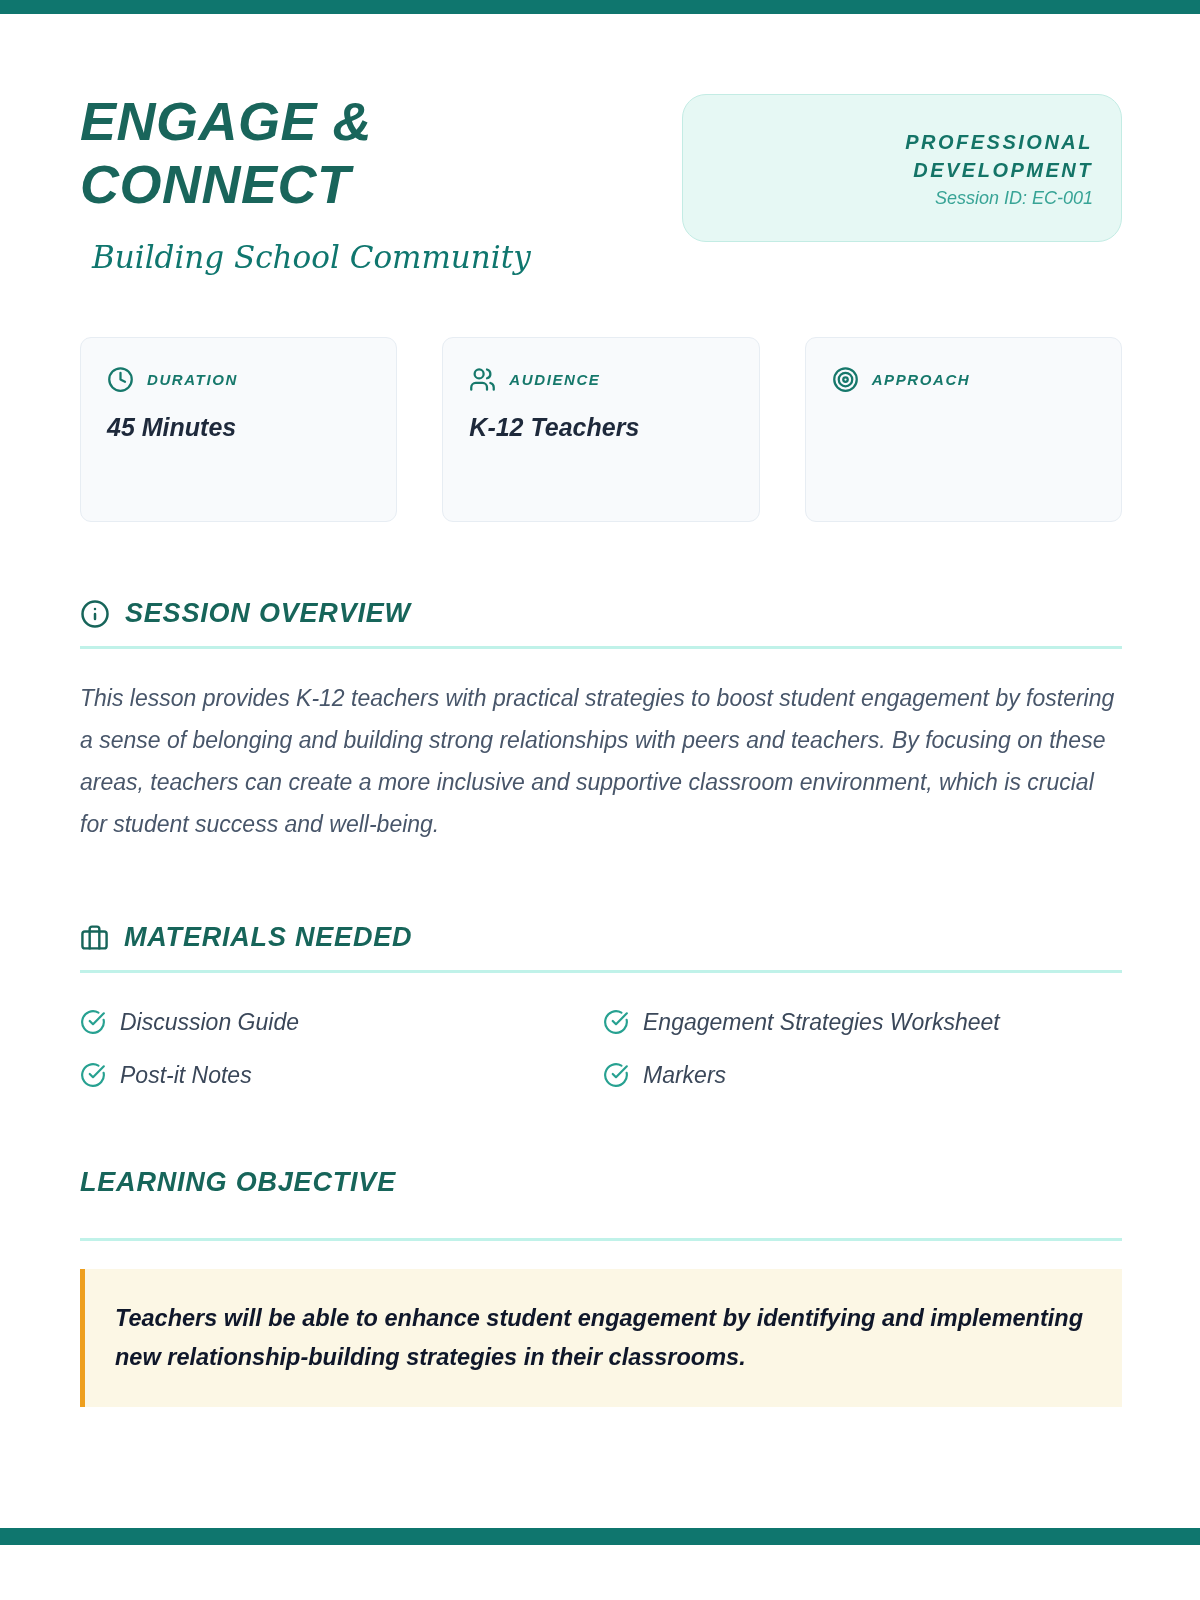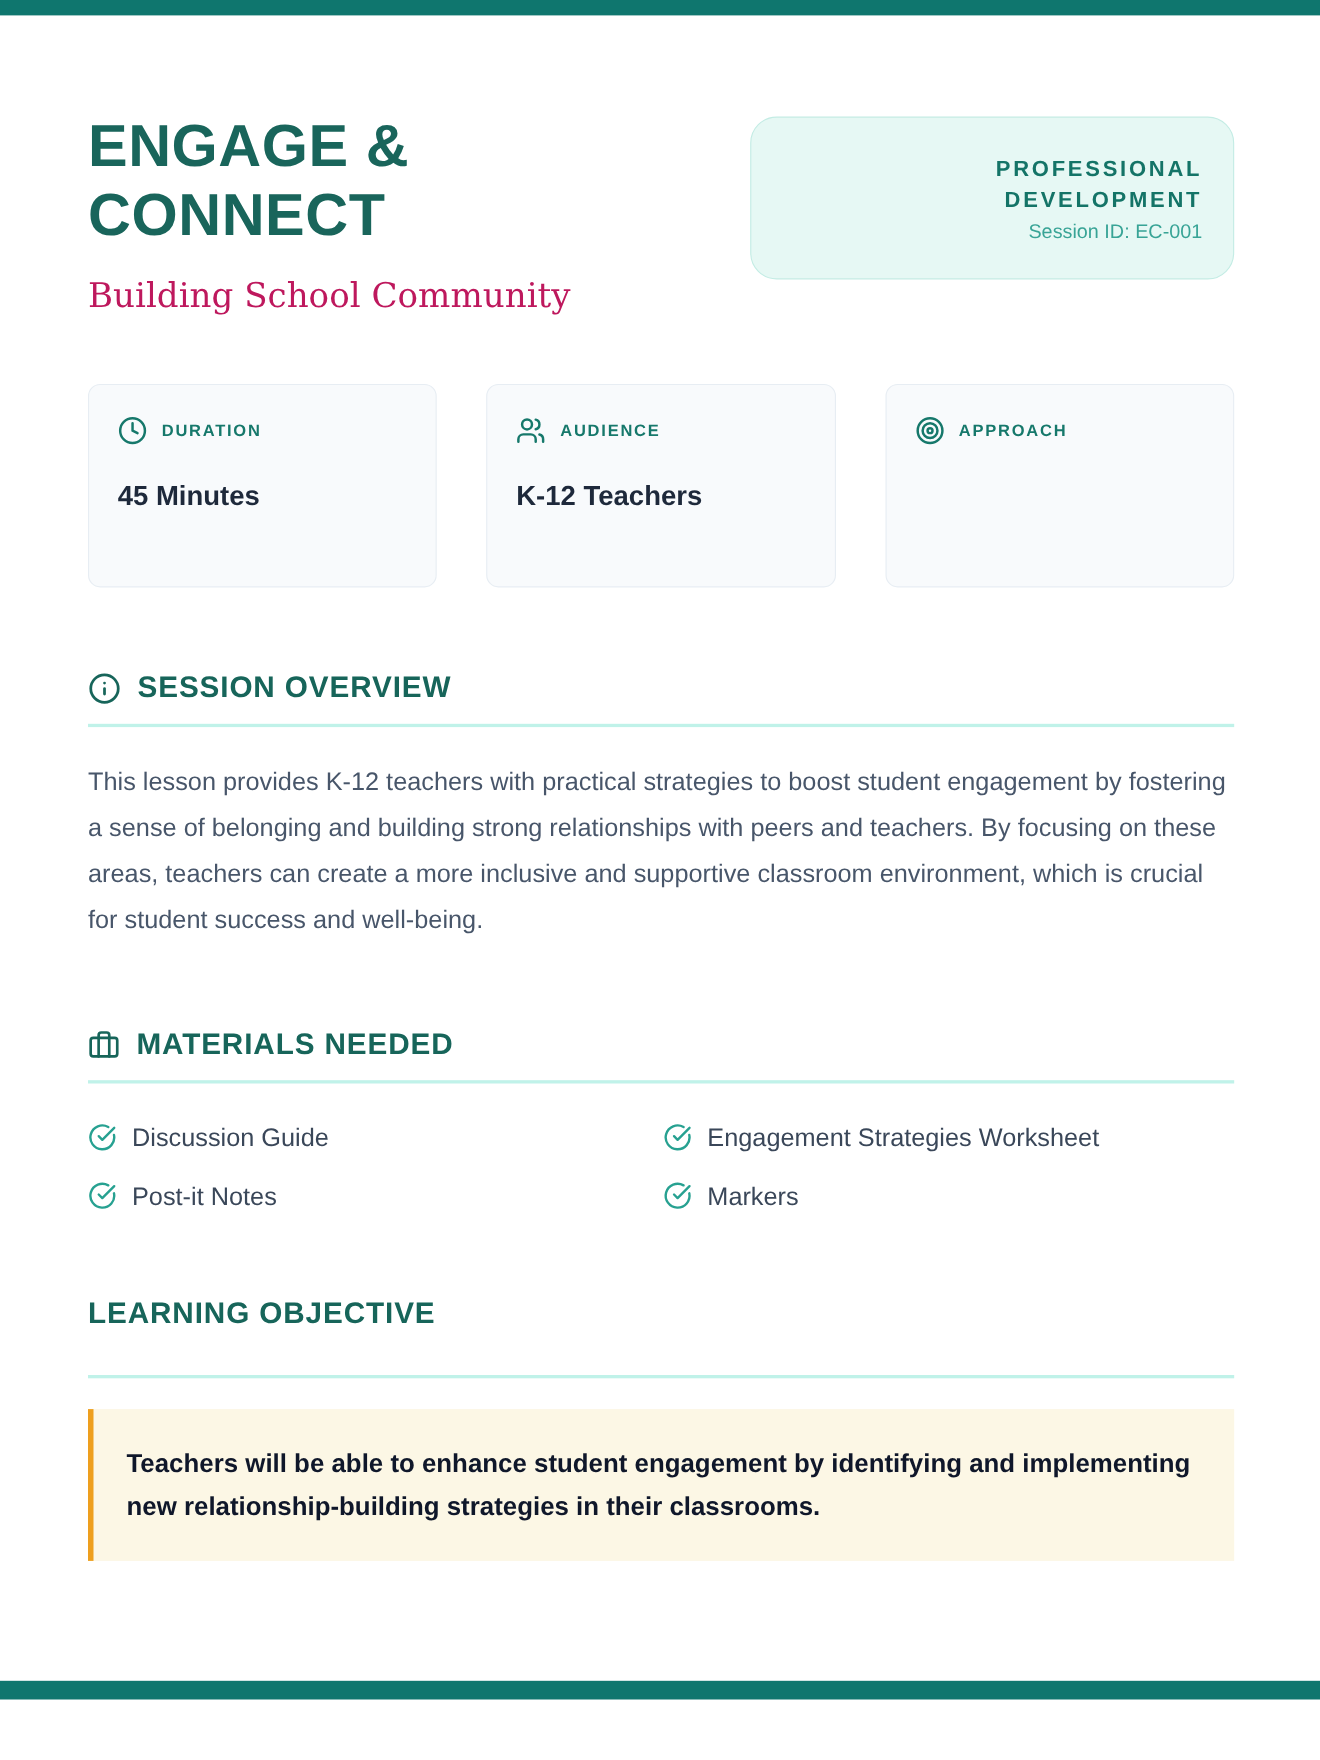--- a/index.html
+++ b/index.html
@@ -18,44 +18,46 @@
     width: 100%; height: 14px;
     background: #0f766e;
   }
   .bottom-bar {
     position: absolute; top: 1528px; left: 0;
     width: 100%; height: 17px;
     background: #0f766e;
   }
   .content {
     position: absolute;
-    top: 28px; left: 80px;
+    top: 16px; left: 80px;
     width: 1042px;
+    font-style: italic;
   }
   
   .header {
     display: flex;
     justify-content: space-between;
     align-items: flex-start;
     margin-top: 74px;
   }
   .title {
     font-size: 54px;
     font-weight: 800;
     line-height: 1.16;
     letter-spacing: 0.5px;
     color: #19655b;
     max-width: 440px;
   }
   .subtitle {
     font-family: "DejaVu Serif", serif;
     font-size: 31px;
     font-weight: 500;
-    color: #be185d;
+    color: #0f766e;
     margin-top: 24px;
+    margin-left: 12px;
   }
   .badge {
     margin-top: 4px;
     width: 440px;
     min-height: 148px;
     background: #e6f8f4;
     border: 1px solid #c3ece4;
     border-radius: 24px;
     padding: 34px 28px 24px 28px;
     text-align: right;
@@ -95,21 +97,21 @@
     font-size: 15px;
     font-weight: 800;
     letter-spacing: 1.6px;
     color: #16786b;
   }
   .card-value {
     font-size: 25px;
     font-weight: 700;
     color: #1e293b;
     line-height: 1.5;
-    margin-top: 28px;
+    margin-top: 16px;
   }
   .icon { display: inline-flex; flex: none; }
   .icon svg { display: block; }
   
   .section-head {
     display: flex;
     align-items: center;
     gap: 15px;
     padding-bottom: 17px;
     border-bottom: 3px solid #c0f2e9;

